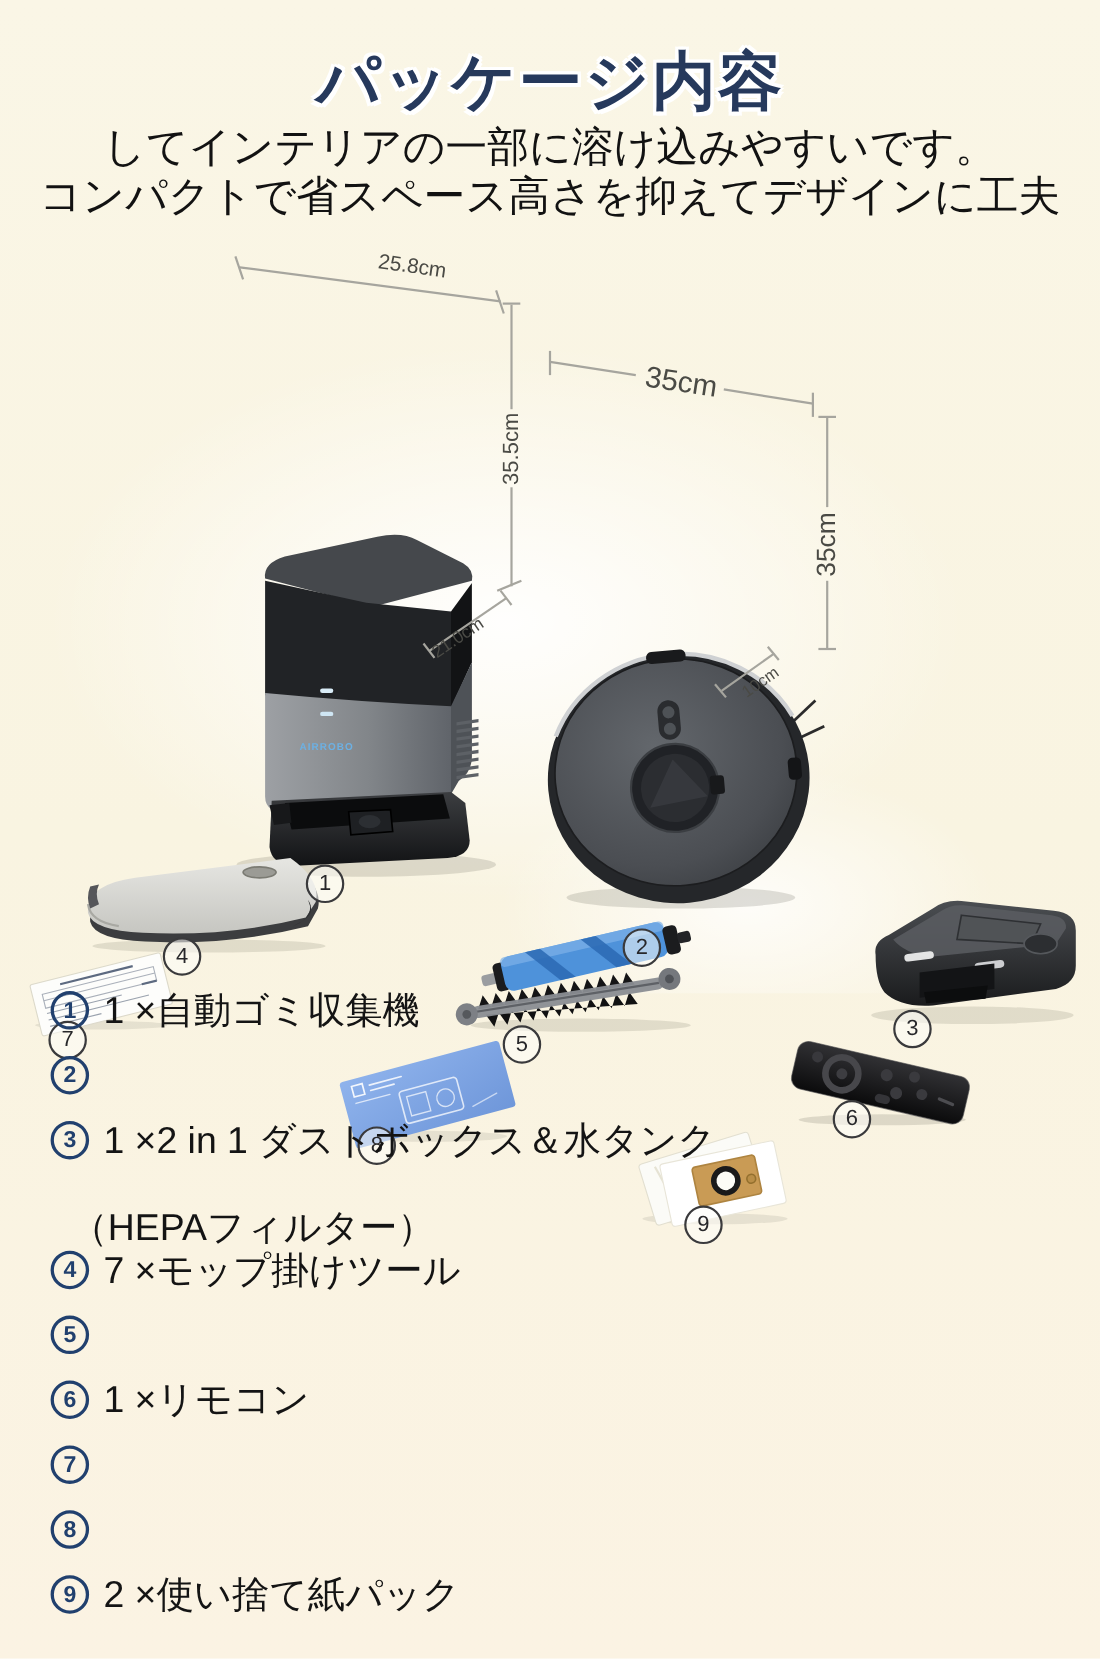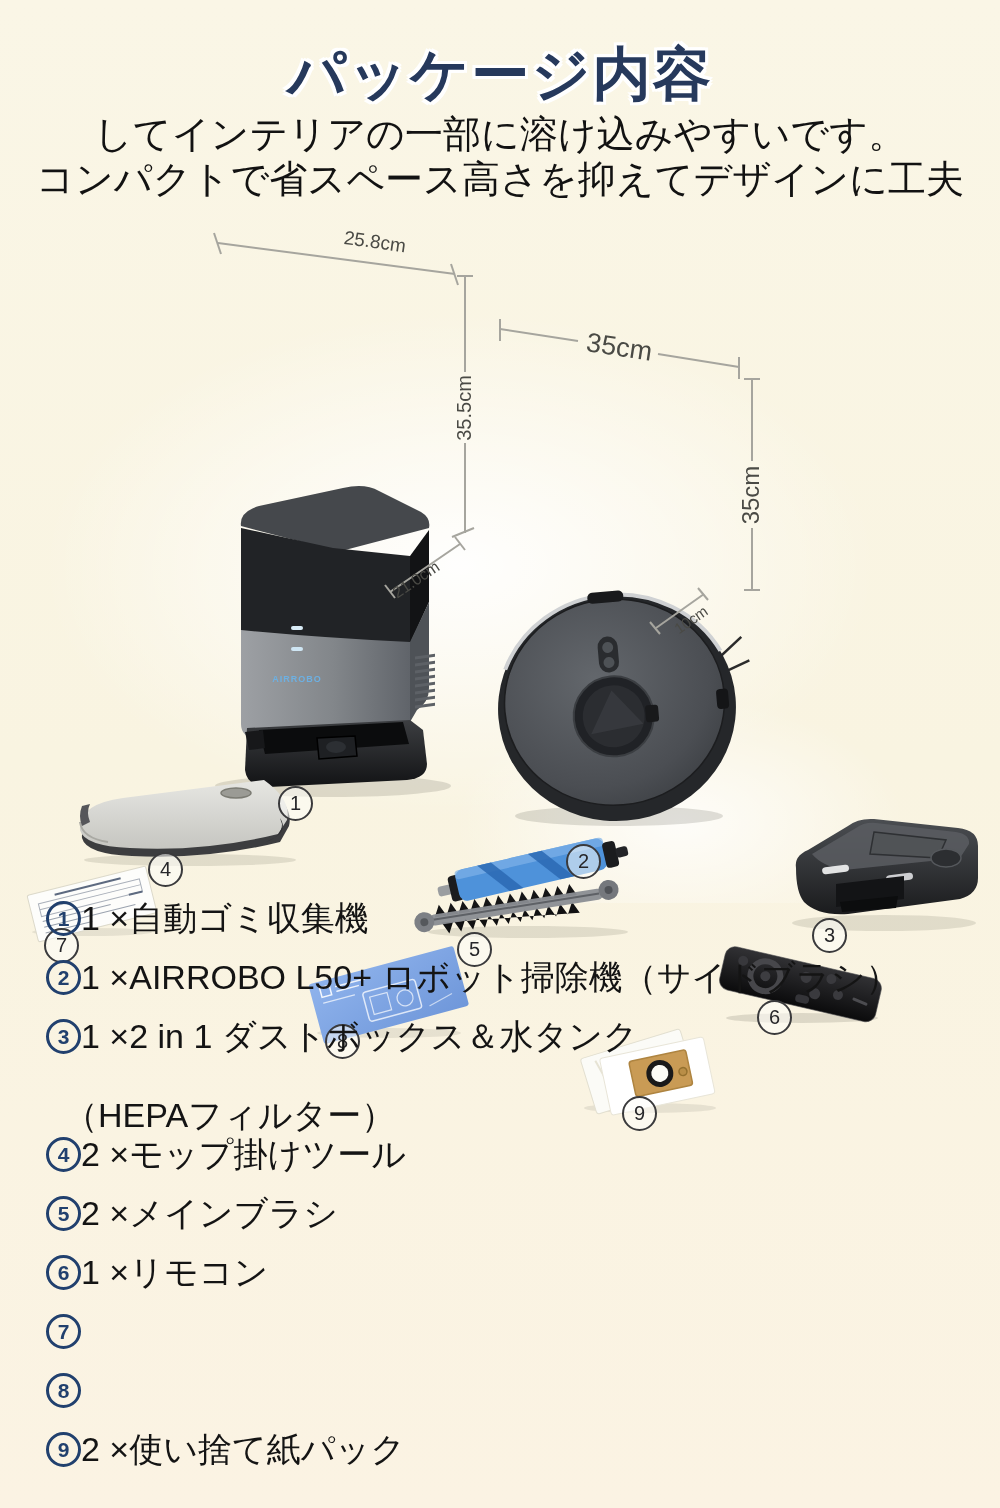--- a/index.html
+++ b/index.html
@@ -41,21 +41,21 @@
   }
   
   .pack-list{position:absolute;left:46px;top:889px;width:930px;}
   .row{display:flex;align-items:center;height:59px;}
   .num-circle{
     flex:0 0 35px;width:35px;height:35px;border-radius:50%;
     border:3px solid #21406e;box-sizing:border-box;
     display:flex;align-items:center;justify-content:center;
     font-size:21px;font-weight:700;color:#21406e;
   }
-  .row-text{font-size:34px;color:#141414;white-space:nowrap;}
+  .row-text{margin-left:13px;font-size:34px;color:#141414;white-space:nowrap;}
   .row.cont .row-text{margin-left:18px;margin-top:40px;}
 </style>
 </head>
 <body>
 
 <div class="page">
 
   <div class="title">パッケージ内容</div>
   <div class="subtitle">
     <div>してインテリアの一部に溶け込みやすいです。</div>
@@ -332,36 +332,34 @@
     <div class="marker" style="left:622px;top:868px;">9</div>
   </div>
 
   <div class="pack-list">
     <div class="row">
       <span class="num-circle">1</span>
       <span class="row-text">1 ×自動ゴミ収集機</span>
     </div>
     <div class="row">
       <span class="num-circle">2</span>
-      <span class="row-text">1 ×AIRROBO L50+ ロボット掃除機（サイドブラシ）</span>
     </div>
     <div class="row">
       <span class="num-circle">3</span>
       <span class="row-text">1 ×2 in 1 ダストボックス＆水タンク</span>
     </div>
     <div class="row cont">
       <span class="row-text">（HEPAフィルター）</span>
     </div>
     <div class="row">
       <span class="num-circle">4</span>
-      <span class="row-text">2 ×モップ掛けツール</span>
+      <span class="row-text">7 ×モップ掛けツール</span>
     </div>
     <div class="row">
       <span class="num-circle">5</span>
-      <span class="row-text">2 ×メインブラシ</span>
     </div>
     <div class="row">
       <span class="num-circle">6</span>
       <span class="row-text">1 ×リモコン</span>
     </div>
     <div class="row">
       <span class="num-circle">7</span>
     </div>
     <div class="row">
       <span class="num-circle">8</span>

